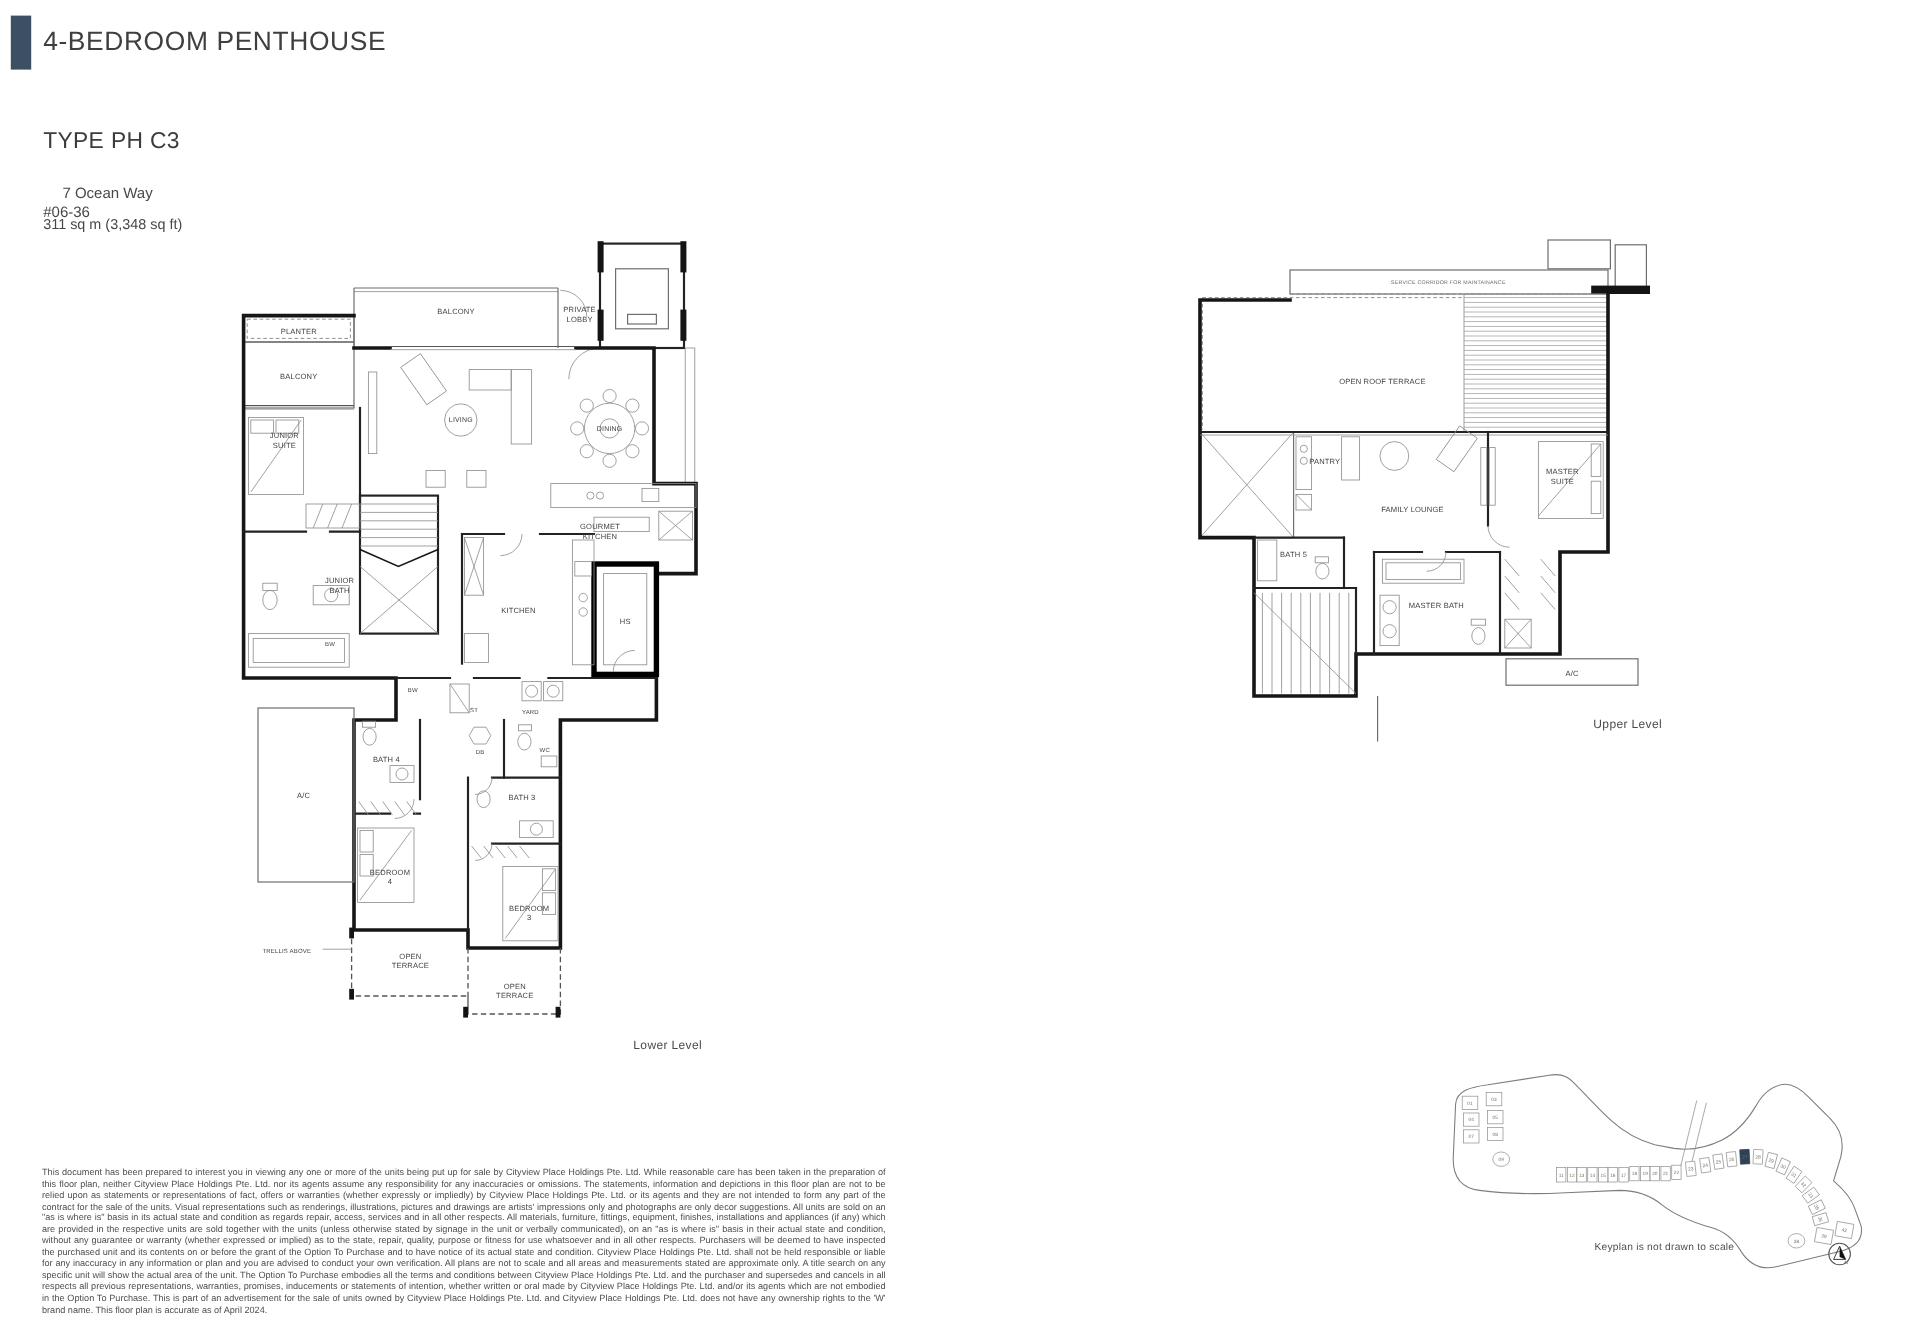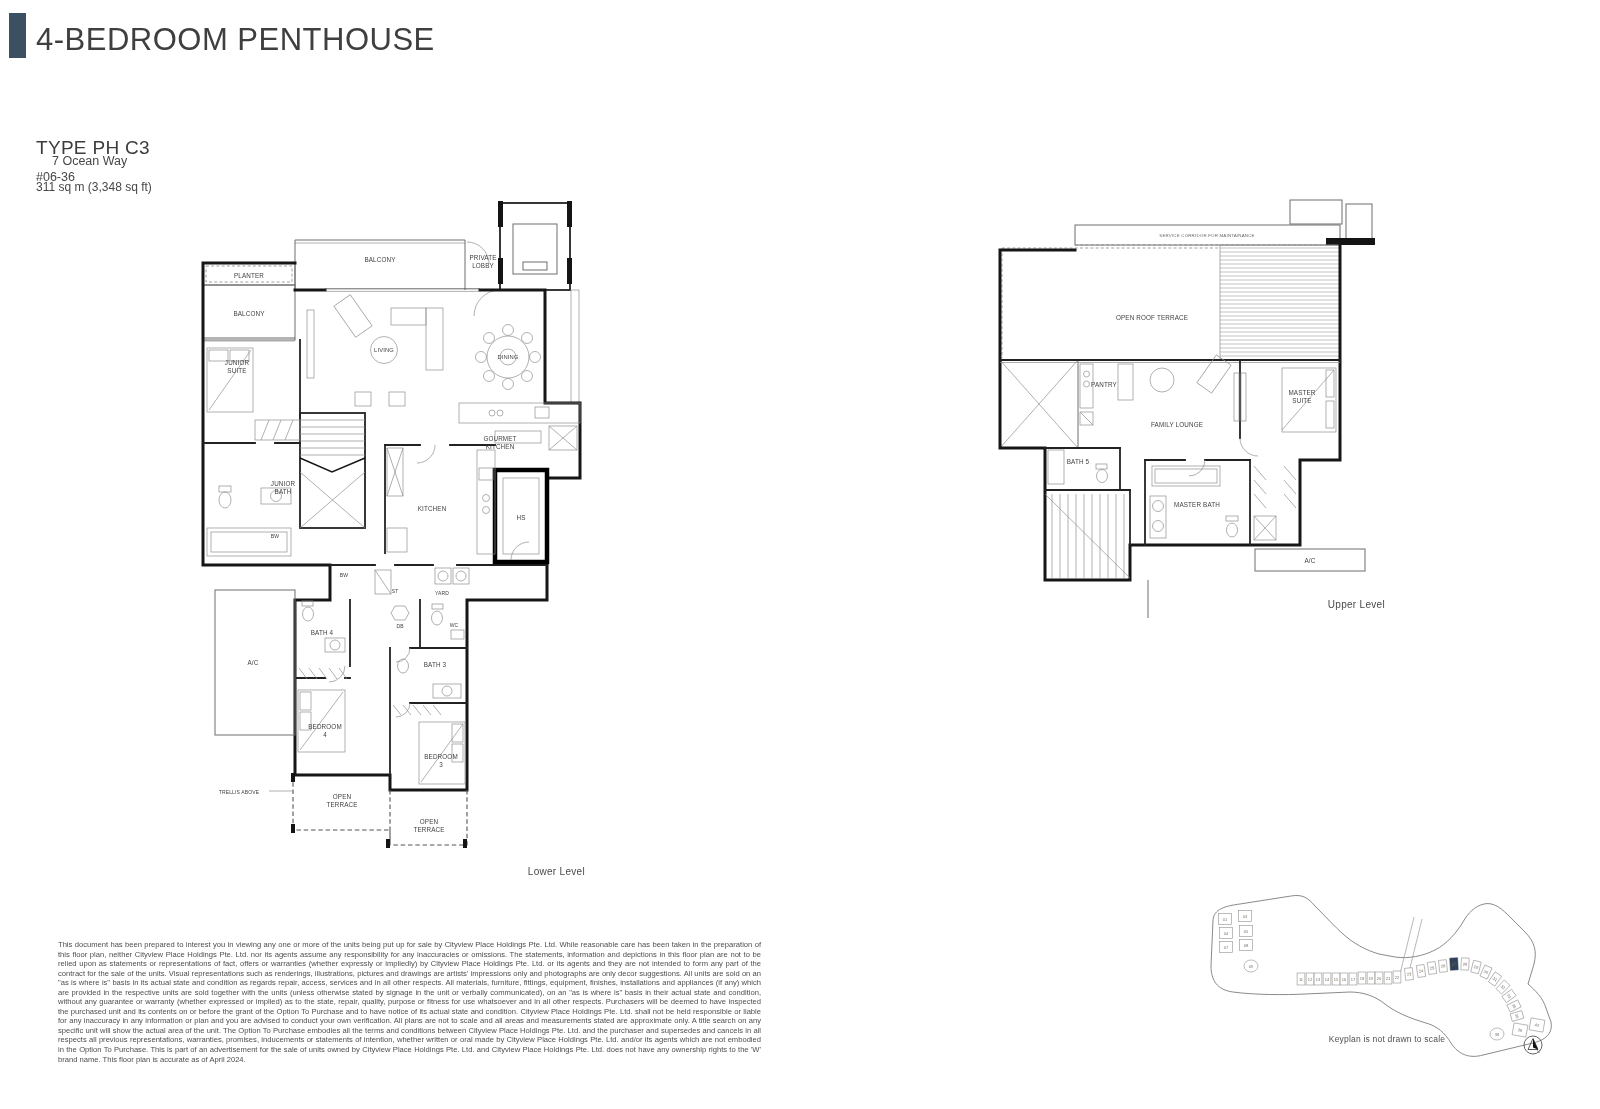--- a/index.html
+++ b/index.html
@@ -1,29 +1,29 @@
 <!DOCTYPE html>
 <html><head>
 <meta charset="utf-8">
 <style>
   html,body{margin:0;padding:0;background:#ffffff;}
   #page{position:relative;width:1600px;height:1109px;background:#ffffff;overflow:hidden;
         font-family:"Liberation Sans",sans-serif;}
   
   #accent-bar{position:absolute;left:9px;top:13px;width:17px;height:45px;}
-  #page-title{position:absolute;left:36px;top:22px;font-size:31px;letter-spacing:.5px;color:#3f3f3f;}
-  #type-label{position:absolute;left:36px;top:107px;font-size:19px;color:#3c3c3c;letter-spacing:.3px;margin-top:30px;}
+  #page-title{position:absolute;left:36px;top:22px;font-size:22px;letter-spacing:.5px;color:#3f3f3f;}
+  #type-label{position:absolute;left:36px;top:107px;font-size:19px;color:#3c3c3c;letter-spacing:.3px;}
   #area-label{position:absolute;left:36px;top:136px;font-size:12px;color:#474747;margin-top:44px;}
   #addr-label{position:absolute;left:36px;top:154px;font-size:12.5px;color:#474747;line-height:15px;margin-left:16px;}
   #unitno-label{position:absolute;left:36px;top:170px;font-size:12.5px;color:#474747;}
   .plan-caption{position:absolute;font-size:10px;color:#4a4a4a;text-align:right;letter-spacing:.3px;}
   #lower-caption{left:195px;top:866px;width:390px;}
   #upper-caption{left:990px;top:599px;width:395px;}
-  #disclaimer{position:absolute;left:35px;top:940px;width:703px;font-size:7.6px;line-height:9.55px;
-              color:#4e4e4e;text-align:justify;margin-left:23px;}
+  #disclaimer{position:absolute;left:35px;top:972px;width:703px;font-size:7.6px;line-height:9.55px;
+              color:#4e4e4e;text-align:justify;}
   svg{position:absolute;overflow:visible;}
   
   .w3{stroke:#161616;stroke-width:3;fill:none;stroke-linecap:square}
   .w2{stroke:#222;stroke-width:1.8;fill:none;stroke-linecap:square}
   .w5{stroke:#000;stroke-width:4.5;fill:none}
   .t{stroke:#8f8f8f;stroke-width:.7;fill:none}
   .t2{stroke:#6e6e6e;stroke-width:1;fill:none}
   .wl{stroke:#555;stroke-width:.9;fill:none}
   .dash{stroke:#8a8a8a;stroke-width:.8;fill:none;stroke-dasharray:3 2.2}
   .dash2{stroke:#555;stroke-width:1.1;fill:none;stroke-dasharray:4.5 2.8}

